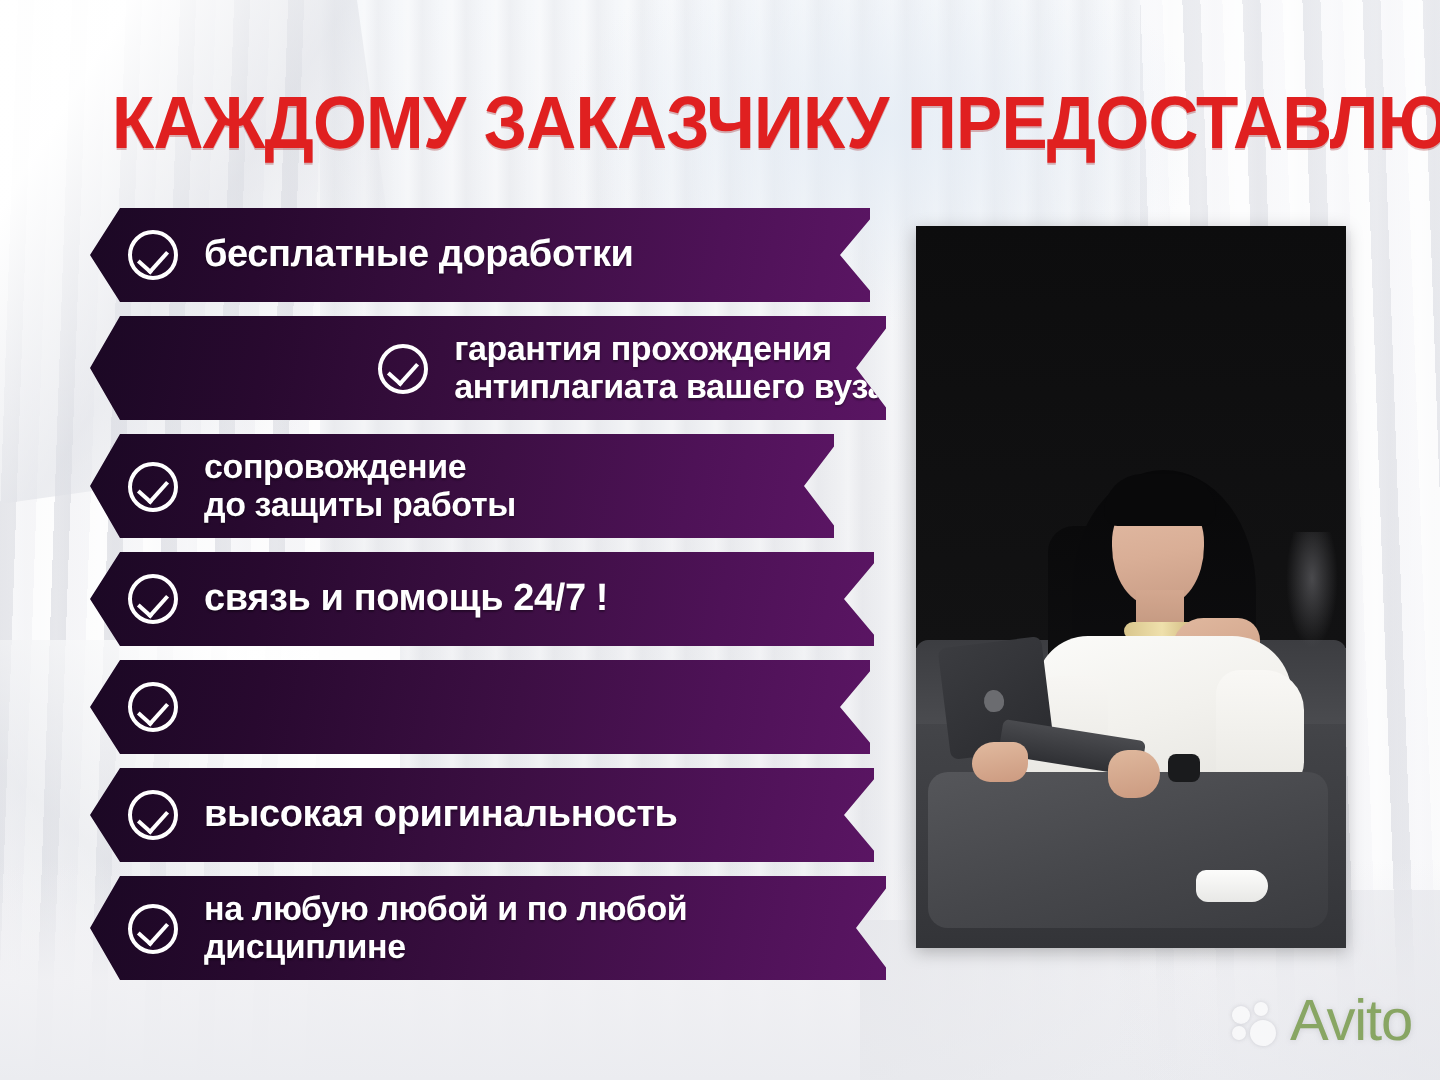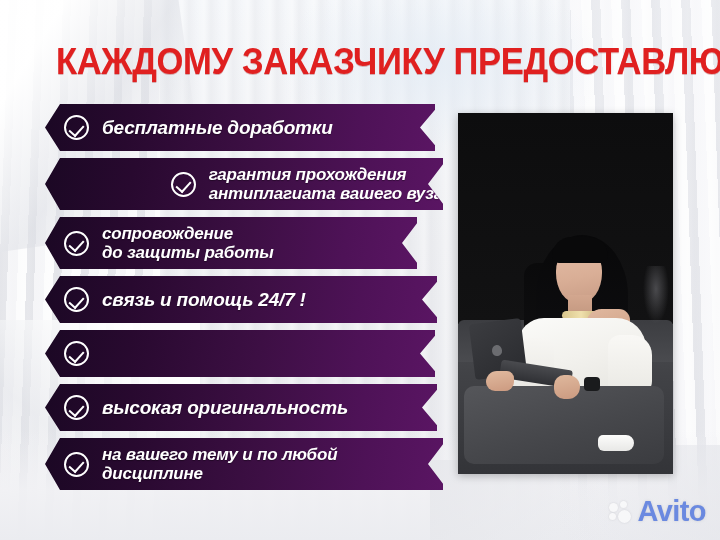--- a/index.html
+++ b/index.html
@@ -92,21 +92,20 @@
   .row { position:relative; margin-bottom:7px; }
   .banner {
     position:relative;
     height:47px;
     display:flex;
     align-items:center;
     padding-left:19px;
     clip-path:polygon(0 50%, 15px 0, 100% 0, 100% 12%, calc(100% - 15px) 50%, 100% 88%, 100% 100%, 15px 100%);
     background:linear-gradient(100deg,#1b0824 0%, #28092f 22%, #3d0f44 55%, #4e1257 80%, #5a1563 100%);
     box-shadow:0 1px 2px rgba(0,0,0,.25);
-    font-style:italic;
   }
   .banner.two-line { height:52px; }
   .banner.w1 { width:390px; }
   .banner.w2 { width:398px;justify-content:flex-end; }
   .banner.w3 { width:372px; }
   .banner.w4 { width:392px; }
   .banner.w5 { width:390px; }
   .banner.w6 { width:392px; }
   .banner.w7 { width:398px; }
 
@@ -276,23 +275,23 @@
   #avito .dots i {
     position:absolute; display:block; border-radius:50%;
     background:#ffffff;
     box-shadow:0 0 2px rgba(140,140,150,.5);
   }
   #avito .dots i:nth-child(1){ left:0;  top:2px;  width:9px;  height:9px; }
   #avito .dots i:nth-child(2){ left:11px; top:0;  width:7px;  height:7px; }
   #avito .dots i:nth-child(3){ left:0;  top:12px; width:7px;  height:7px; }
   #avito .dots i:nth-child(4){ left:9px;  top:9px;  width:13px; height:13px; }
   #avito .word {
-    color:#1d4ed8;
+    color:#4d7c0f;
     font-size:29px;
-    font-weight:bold;
+    font-weight:normal;
     letter-spacing:-.6px;
     line-height:29px;
     text-shadow:0 0 3px rgba(150,150,158,.55);
   }
 </style>
 </head>
 <body>
 
 <div id="bg">
   <div class="base"></div>
@@ -350,21 +349,21 @@
   <div class="row">
     <div class="banner w6">
       <span class="chk"></span>
       <span class="txt">высокая оригинальность</span>
     </div>
   </div>
 
   <div class="row">
     <div class="banner w7 two-line">
       <span class="chk"></span>
-      <span class="txt">на вашего тему и по любой
+      <span class="txt">на любую любой и по любой
 дисциплине</span>
     </div>
   </div>
 
 </div>
 
 <div id="photo">
   <div class="backdrop"></div>
   <div class="couch"></div>
   <div class="couchBack"></div>

